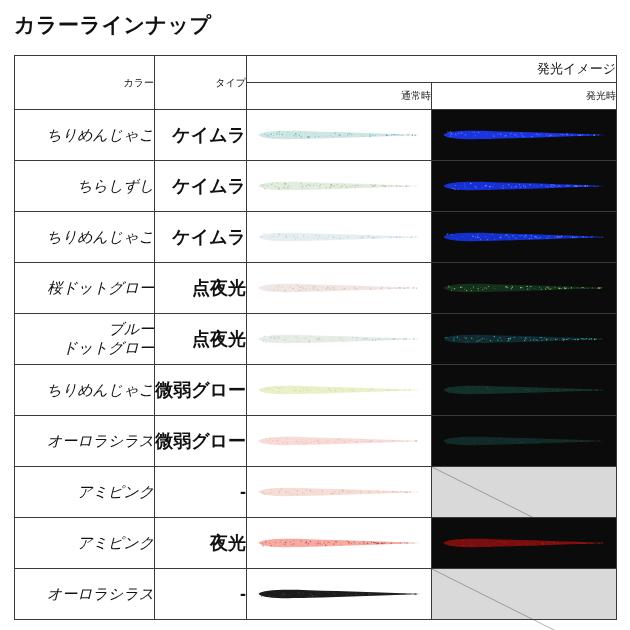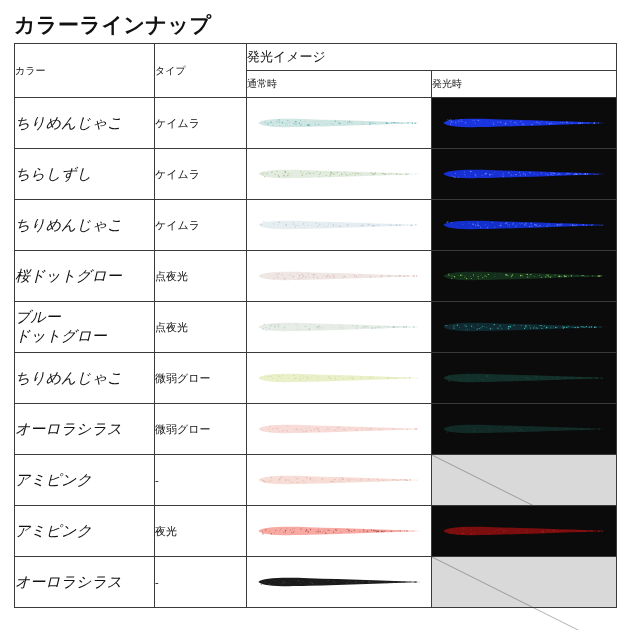--- a/index.html
+++ b/index.html
@@ -18,21 +18,21 @@
     position: relative;
     width: 630px;
     height: 630px;
     box-sizing: border-box;
     padding: 10px 14px 8px 14px;
   }
   .head {
     display: flex;
     align-items: flex-start;
     justify-content: space-between;
-    margin-bottom: 6px;
+    margin-bottom: 18px;
     flex-direction: column;
   }
   .title {
     font-size: 21px;
     font-weight: bold;
     letter-spacing: 0.5px;
     line-height: 1.2;
     padding-top: 2px;
   }
   .notes {
@@ -43,41 +43,42 @@
     padding-right: 4px;
   }
   table.lineup {
     border-collapse: collapse;
     width: 602px;
     table-layout: fixed;
   }
   table.lineup th, table.lineup td {
     border: 1px solid #3a3a3a;
     padding: 0;
-    text-align: left;
+    text-align: right;
     vertical-align: middle;
   }
   .col-color { width: 140px; }
   .col-type  { width: 92px; }
   .col-img   { width: 185px; }
   th {
     font-weight: normal;
     font-size: 10px;
     height: 26px;
     background: #ffffff;
   }
   th.grouphead { font-size: 13px; }
   td.colorname {
     font-size: 15px;
     line-height: 1.25;
     height: 50px;
     font-style: italic;
   }
   td.typename {
-    font-size: 11px;
+    font-size: 18px;
+    font-weight: bold;
   }
   td.cell-normal {
     background: #ffffff;
     position: relative;
     height: 50px;
   }
   td.cell-glow {
     background: #0b0b0b;
     position: relative;
     height: 50px;

